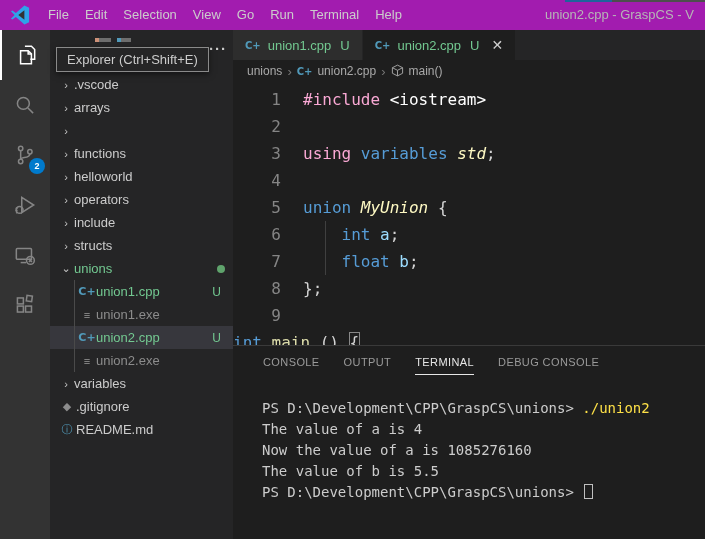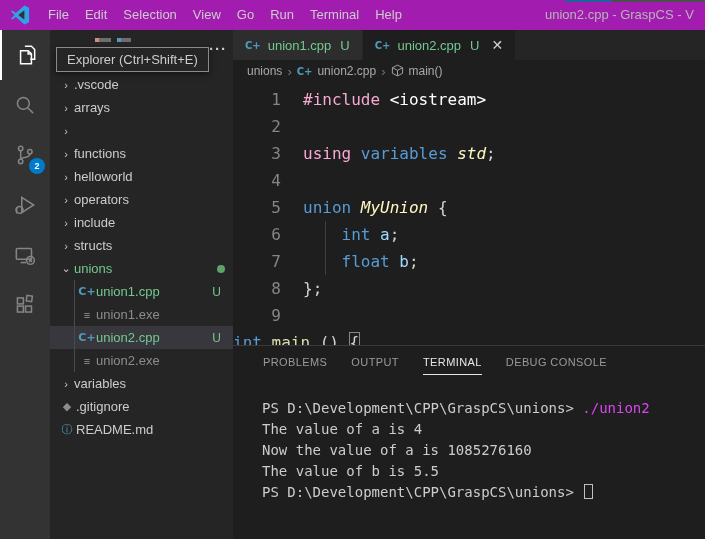--- a/index.html
+++ b/index.html
@@ -61,21 +61,21 @@
   .tok-str { color:#ffffff; } .tok-var { color:#9CDCFE; } .tok-plain { color:#D4D4D4; }
   .tok-fn { color:#DCDCAA; } .tok-ind { color:#D4D4D4; }
   .tok-boxed { color:#D4D4D4; border:1px solid #888888; }
   .indent-guide { position:absolute; left:92px; top:139px; height:54px; width:1px; background:#404040; }
   .panel { height:194px; flex:none; border-top:1px solid #3A3A3A; background:#1E1E1E; }
   .panel-tabs { height:34px; display:flex; gap:24px; padding-left:30px; align-items:flex-start; padding-top:10px; }
   .ptab { font-size:11px; letter-spacing:.4px; color:#9A9A9A; cursor:pointer; padding-bottom:6px; }
   .ptab.active { color:#E7E7E7; border-bottom:1px solid #E7E7E7; }
   .terminal { margin-top:18px; padding-left:29px; font-family:"DejaVu Sans Mono","Liberation Mono",monospace;
               font-size:14px; line-height:21px; color:#CCCCCC; white-space:pre; }
-  .t-cmd { color:#d946ef; }
+  .t-cmd { color:#fde047; }
   .t-cursor { display:inline-block; width:9px; height:15px; border:1px solid #BFBFBF; vertical-align:-2px; margin-left:2px; }
 </style>
 </head>
 <body>
 
 <div class="titlebar">
   <svg class="logo" viewBox="0 0 20 20">
     <polygon points="14.4,0.6 5.9,8.1 2.4,5.4 0.9,6.2 4.6,10 0.9,13.8 2.4,14.6 5.9,11.9 14.4,19.4 19.1,17.3 19.1,2.7" fill="#2FA3E8"></polygon>
     <polygon points="14.4,5.3 8.3,10 14.4,14.7" fill="#323233"></polygon>
   </svg>
@@ -252,21 +252,21 @@
         <div class="codeline"><span class="lnum">4</span><span></span></div>
         <div class="codeline"><span class="lnum">5</span><span><span class="tok-kw">union</span><span class="tok-plain"> </span><span class="tok-type">MyUnion</span><span class="tok-plain"> {</span></span></div>
         <div class="codeline"><span class="lnum">6</span><span><span class="tok-ind">    </span><span class="tok-kw">int</span><span class="tok-plain"> </span><span class="tok-var">a</span><span class="tok-plain">;</span></span></div>
         <div class="codeline"><span class="lnum">7</span><span><span class="tok-ind">    </span><span class="tok-kw">float</span><span class="tok-plain"> </span><span class="tok-var">b</span><span class="tok-plain">;</span></span></div>
         <div class="codeline"><span class="lnum">8</span><span><span class="tok-plain">};</span></span></div>
         <div class="codeline"><span class="lnum">9</span><span></span></div>
         <div class="codeline"><span><span class="tok-kw">int</span><span class="tok-plain"> </span><span class="tok-fn">main</span><span class="tok-plain"> () </span><span class="tok-boxed">{</span></span></div>
       </div>
     <div class="panel">
       <div class="panel-tabs" id="paneltabs">
-          <div class="ptab">PROBLEMS</div>
+          <div class="ptab">CONSOLE</div>
           <div class="ptab">OUTPUT</div>
           <div class="ptab active">TERMINAL</div>
           <div class="ptab">DEBUG CONSOLE</div>
         </div>
       <div class="terminal" id="terminal"><div><span>PS D:\Development\CPP\GraspCS\unions&gt; </span><span class="t-cmd">./union2</span></div><div><span>The value of a is 4</span></div><div><span>Now the value of a is 1085276160</span></div><div><span>The value of b is 5.5</span></div><div><span>PS D:\Development\CPP\GraspCS\unions&gt; </span><span class="t-cursor"></span></div></div>
     </div>
   </div>
 </div>
 
 </body></html>

